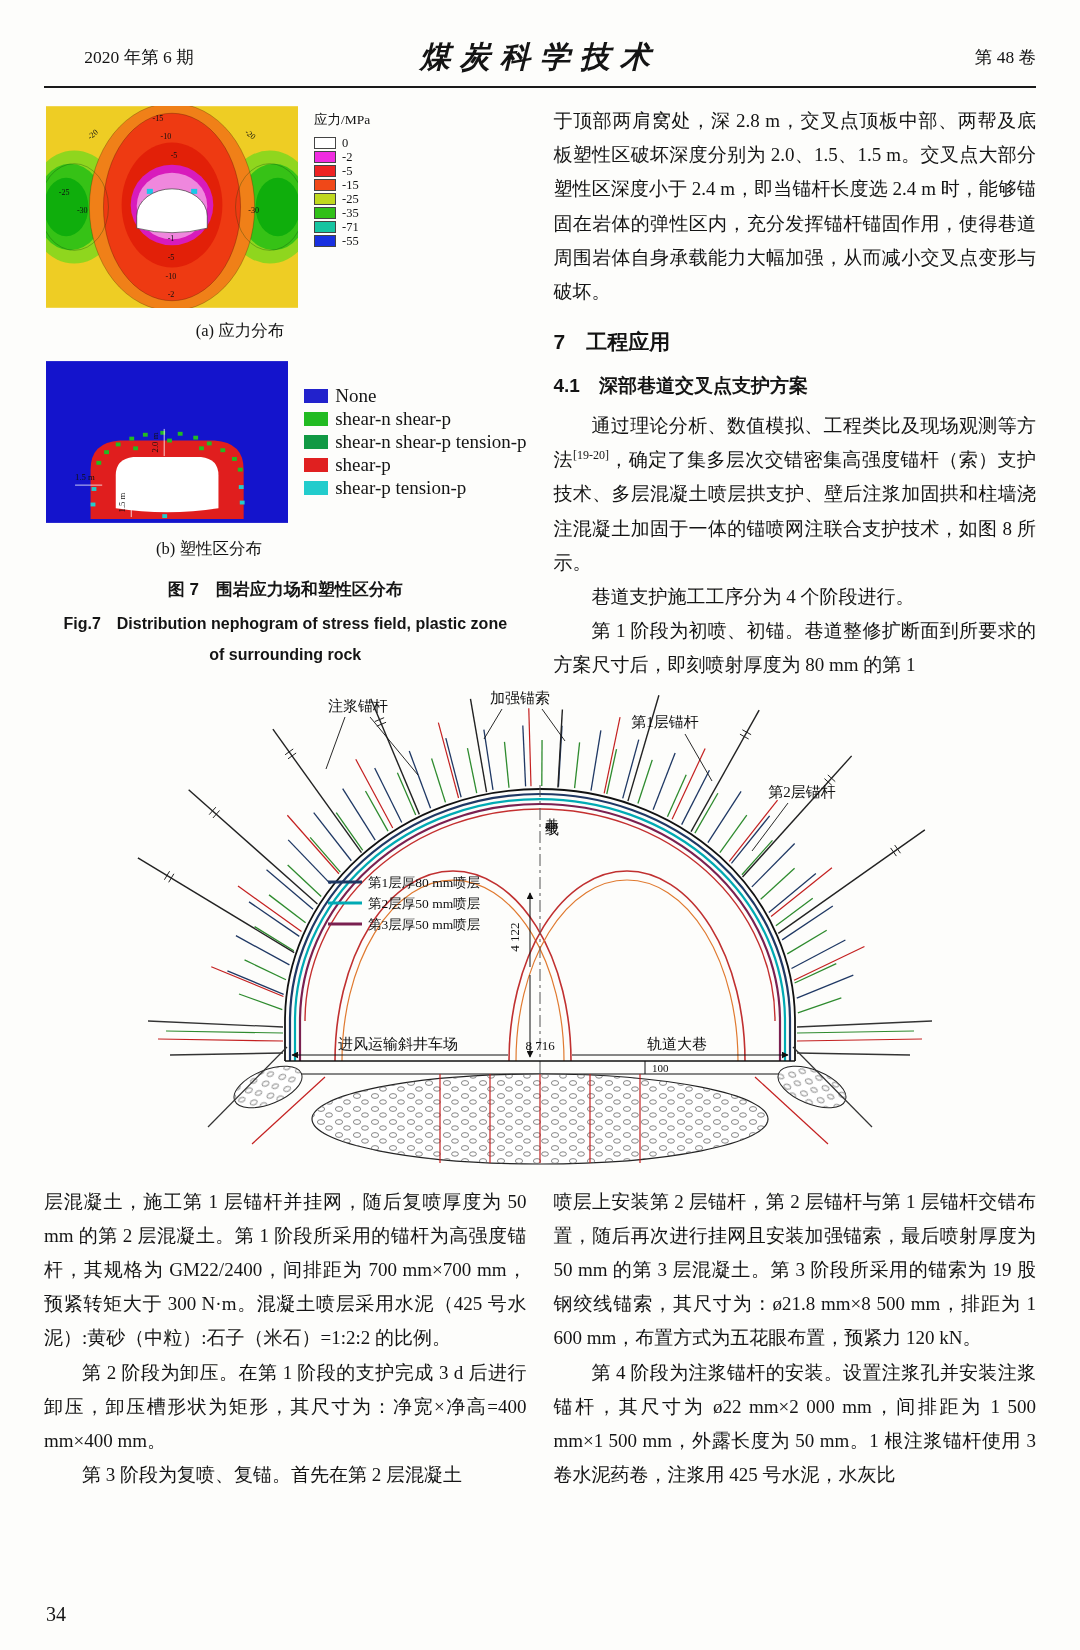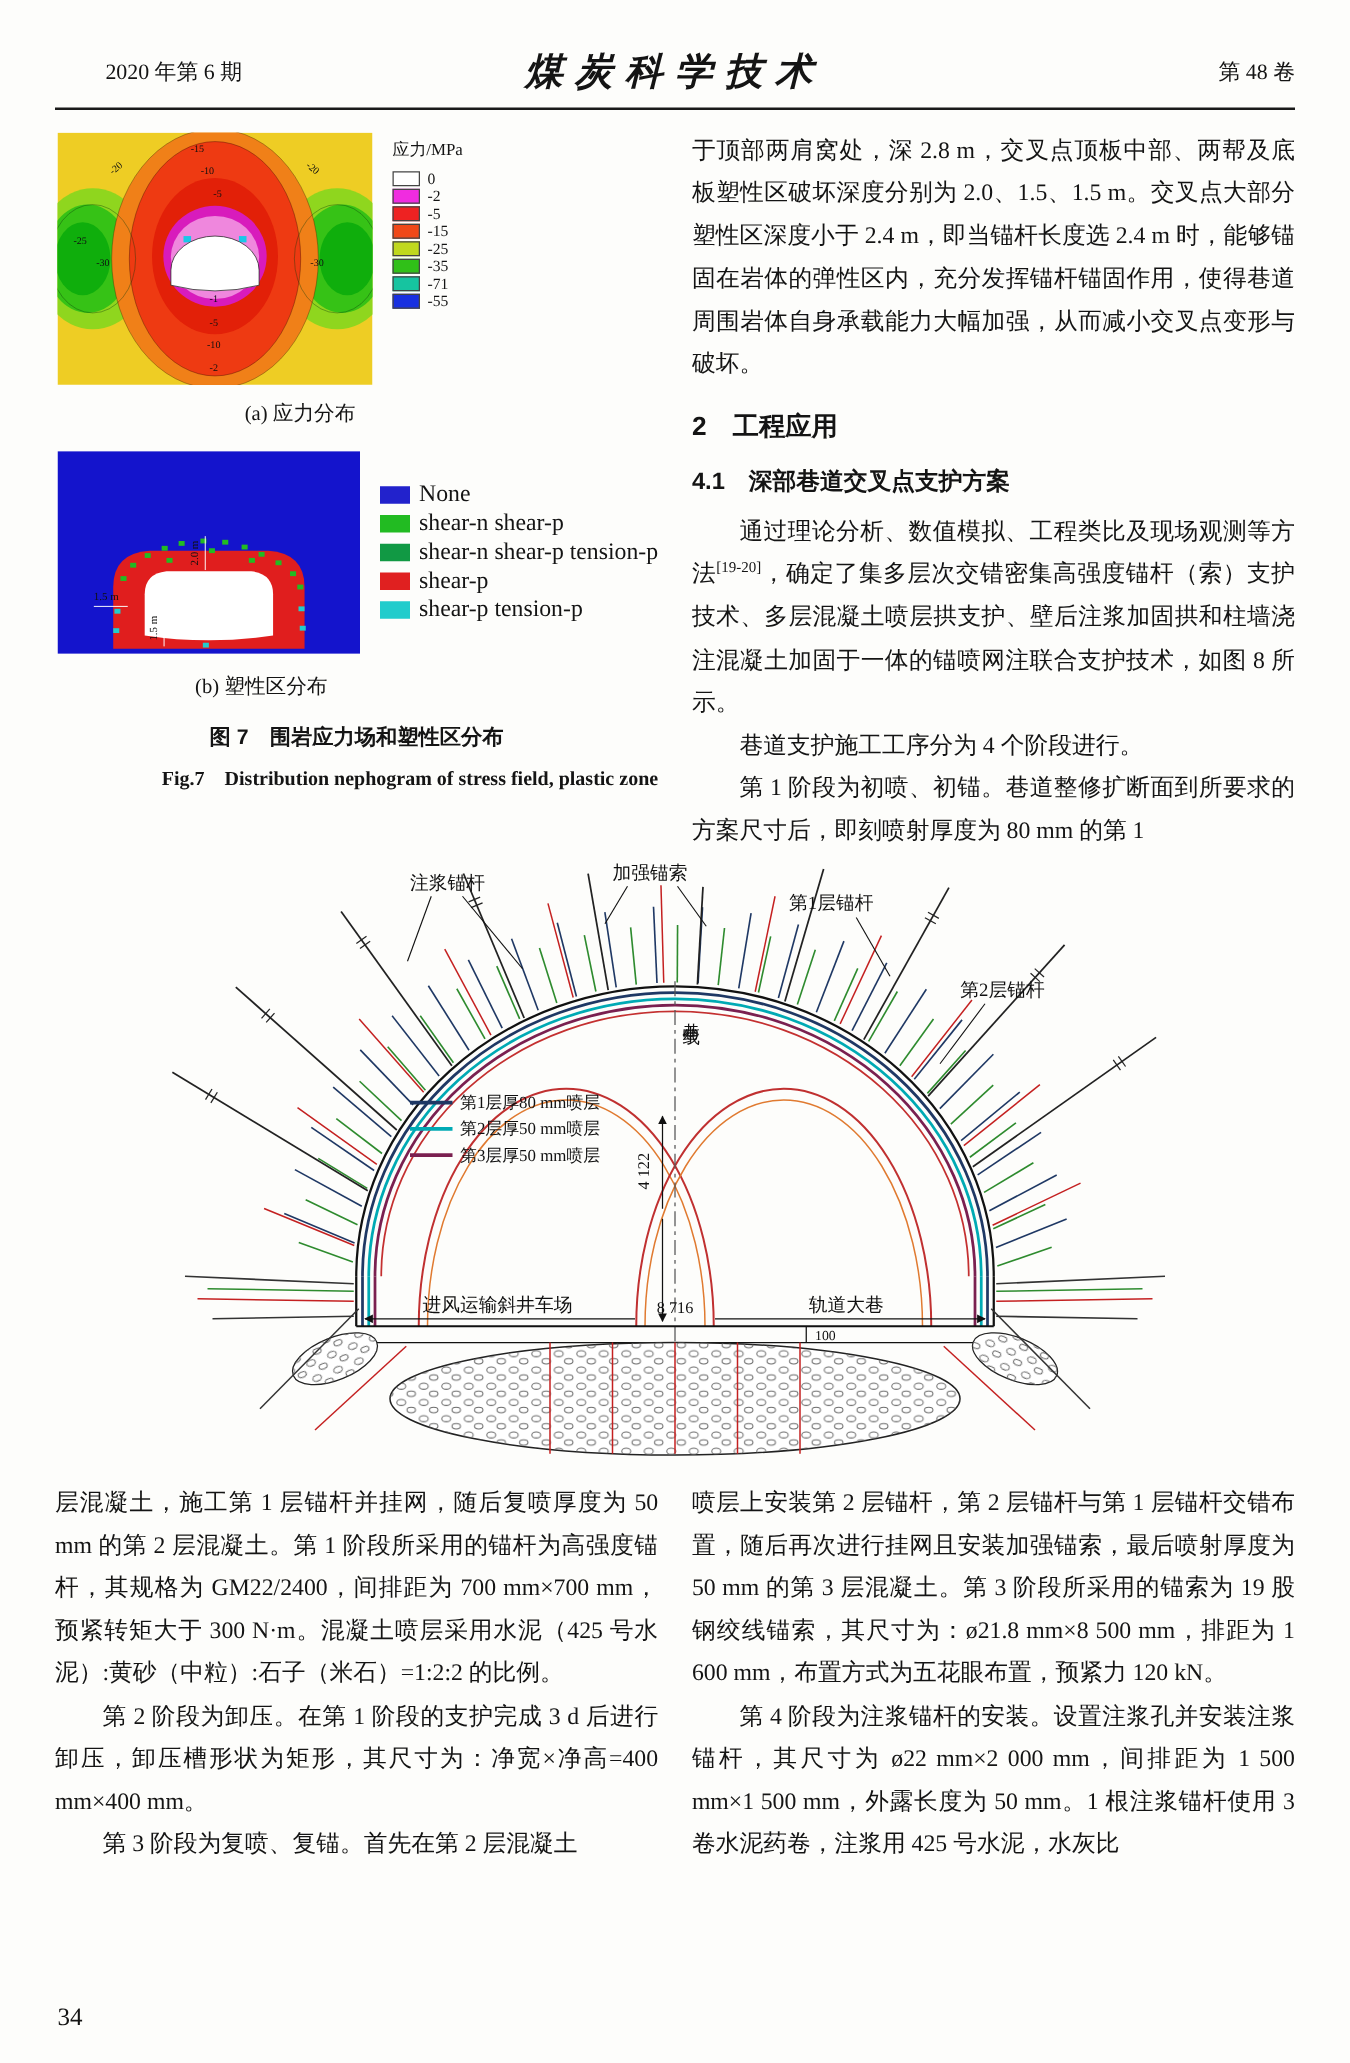--- a/index.html
+++ b/index.html
@@ -27,21 +27,21 @@
   .sl-row{display:flex;align-items:center;height:14px;}
   .sl-sw{width:22px;height:12px;border:1px solid #444;display:inline-block;box-sizing:border-box;}
   .sl-lb{font-size:12.5px;margin-left:6px;line-height:1;}
   .pl-row{display:flex;align-items:center;margin:4px 0;}
   .pl-sw{width:24px;height:14px;display:inline-block;}
   .pl-lb{font-size:19px;margin-left:7px;white-space:nowrap;line-height:1;}
   .subcap{font-size:16.5px;text-align:center;margin:8px 0 12px;}
   .subcap.a{width:392px;}
   .subcap.b{width:330px;}
   .figcap-cn{font-family:"Liberation Sans","DejaVu Sans",sans-serif;font-weight:600;font-size:17px;text-align:center;margin:6px 0 4px;}
-  .figcap-en{font-family:Liberation Serif, serif;font-weight:bold;font-size:16px;text-align:right;margin:2px 0;}
+  .figcap-en{font-family:Liberation Sans, sans-serif;font-weight:bold;font-size:16px;text-align:center;margin:2px 0;}
   
   .fig8wrap{width:880px;margin:6px auto 0;}
   svg text{font-family:"Liberation Serif","DejaVu Serif",serif;fill:#101010;}
   .pageno{position:absolute;left:46px;bottom:24px;font-size:20px;}
 </style>
 </head>
 <body>
 
 <div class="page">
 
@@ -203,25 +203,26 @@
                 <span class="pl-sw" style="background: rgb(34, 204, 204);"></span>
                 <span class="pl-lb">shear-p tension-p</span>
               </div>
             </div>
         </div>
         <figcaption class="subcap b">(b) 塑性区分布</figcaption>
       </figure>
 
       <div class="figcap-cn">图 7　围岩应力场和塑性区分布</div>
       <div class="figcap-en">Fig.7　Distribution nephogram of stress field, plastic zone</div>
+      <div class="figcap-en">of surrounding rock</div>
     </div>
 
     <div class="col">
       <p class="para noindent">于顶部两肩窝处，深 2.8 m，交叉点顶板中部、两帮及底板塑性区破坏深度分别为 2.0、1.5、1.5 m。交叉点大部分塑性区深度小于 2.4 m，即当锚杆长度选 2.4 m 时，能够锚固在岩体的弹性区内，充分发挥锚杆锚固作用，使得巷道周围岩体自身承载能力大幅加强，从而减小交叉点变形与破坏。</p>
-      <h2 class="sec-h">2　工程应用</h2>
+      <h2 class="sec-h">7　工程应用</h2>
       <h3 class="subsec-h">4.1　深部巷道交叉点支护方案</h3>
       <p class="para"><span>通过理论分析、数值模拟、工程类比及现场观测等方法</span><sup>[19-20]</sup><span>，确定了集多层次交错密集高强度锚杆（索）支护技术、多层混凝土喷层拱支护、壁后注浆加固拱和柱墙浇注混凝土加固于一体的锚喷网注联合支护技术，如图 8 所示。</span></p>
       <p class="para">巷道支护施工工序分为 4 个阶段进行。</p>
       <p class="para">第 1 阶段为初喷、初锚。巷道整修扩断面到所要求的方案尺寸后，即刻喷射厚度为 80 mm 的第 1</p>
     </div>
   </div>
 
   <figure class="fig8wrap" style="margin:6px auto 0">
     <svg id="fig8-svg" viewBox="0 0 880 480" width="880" height="480">
       <defs>

